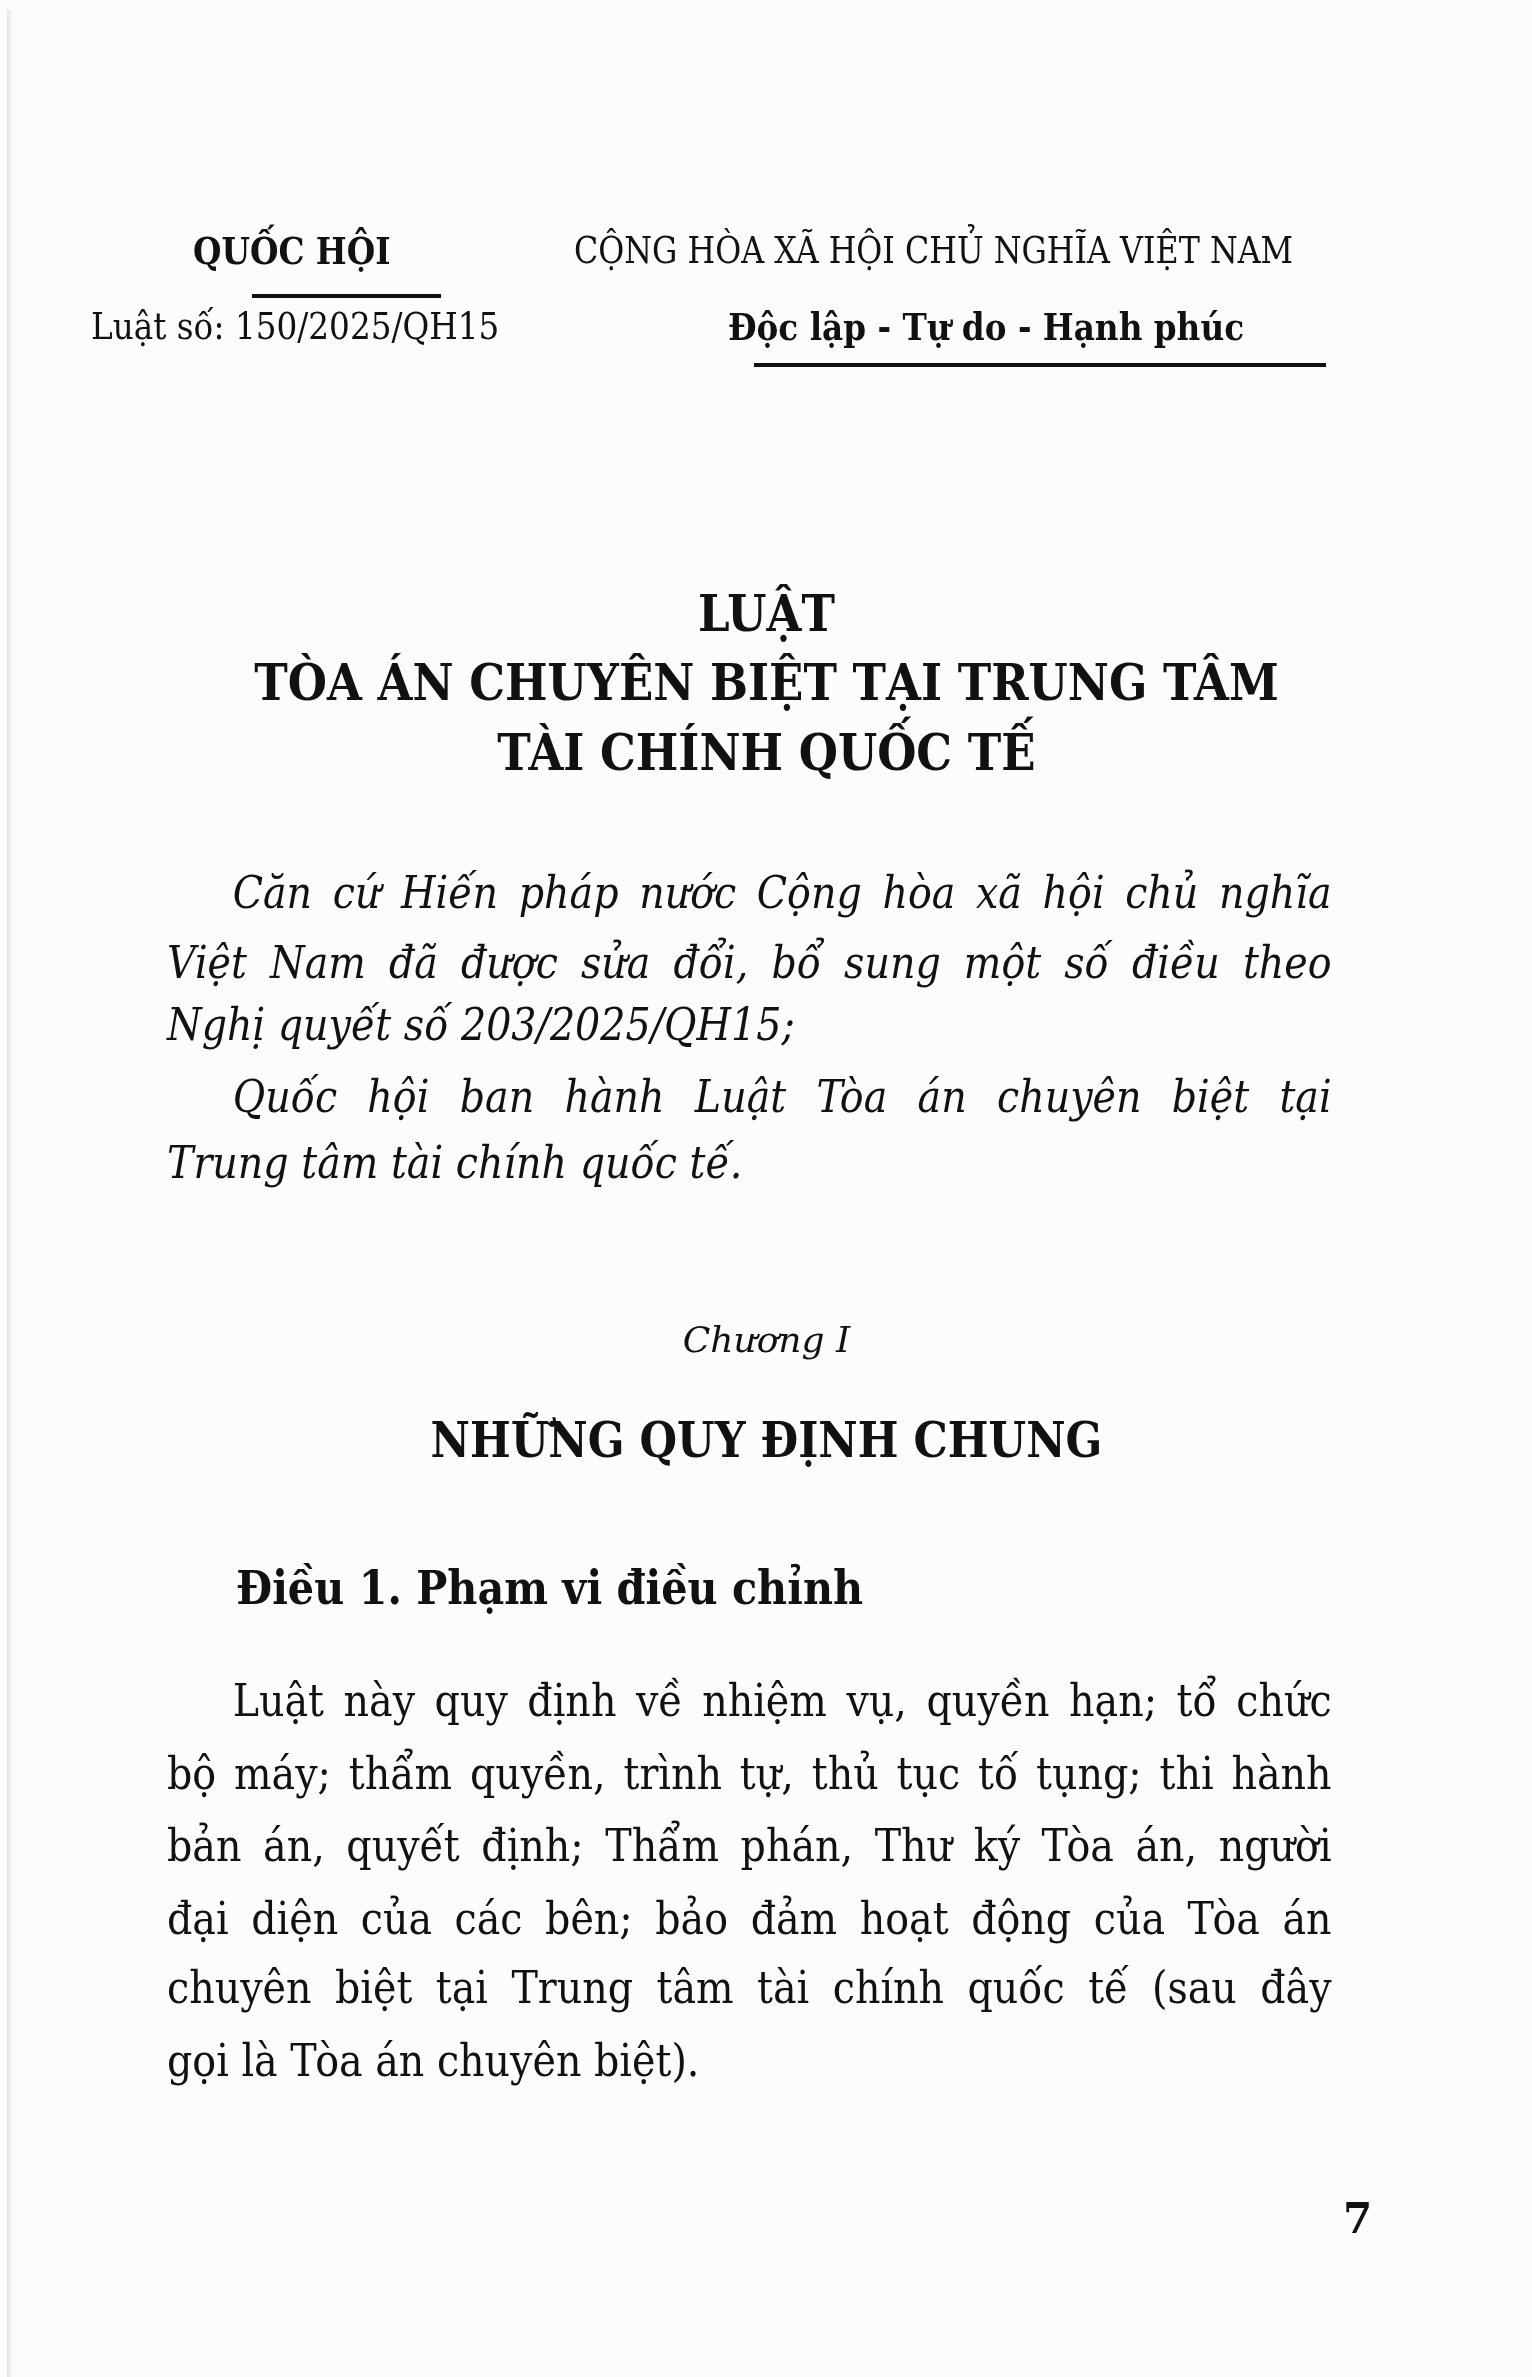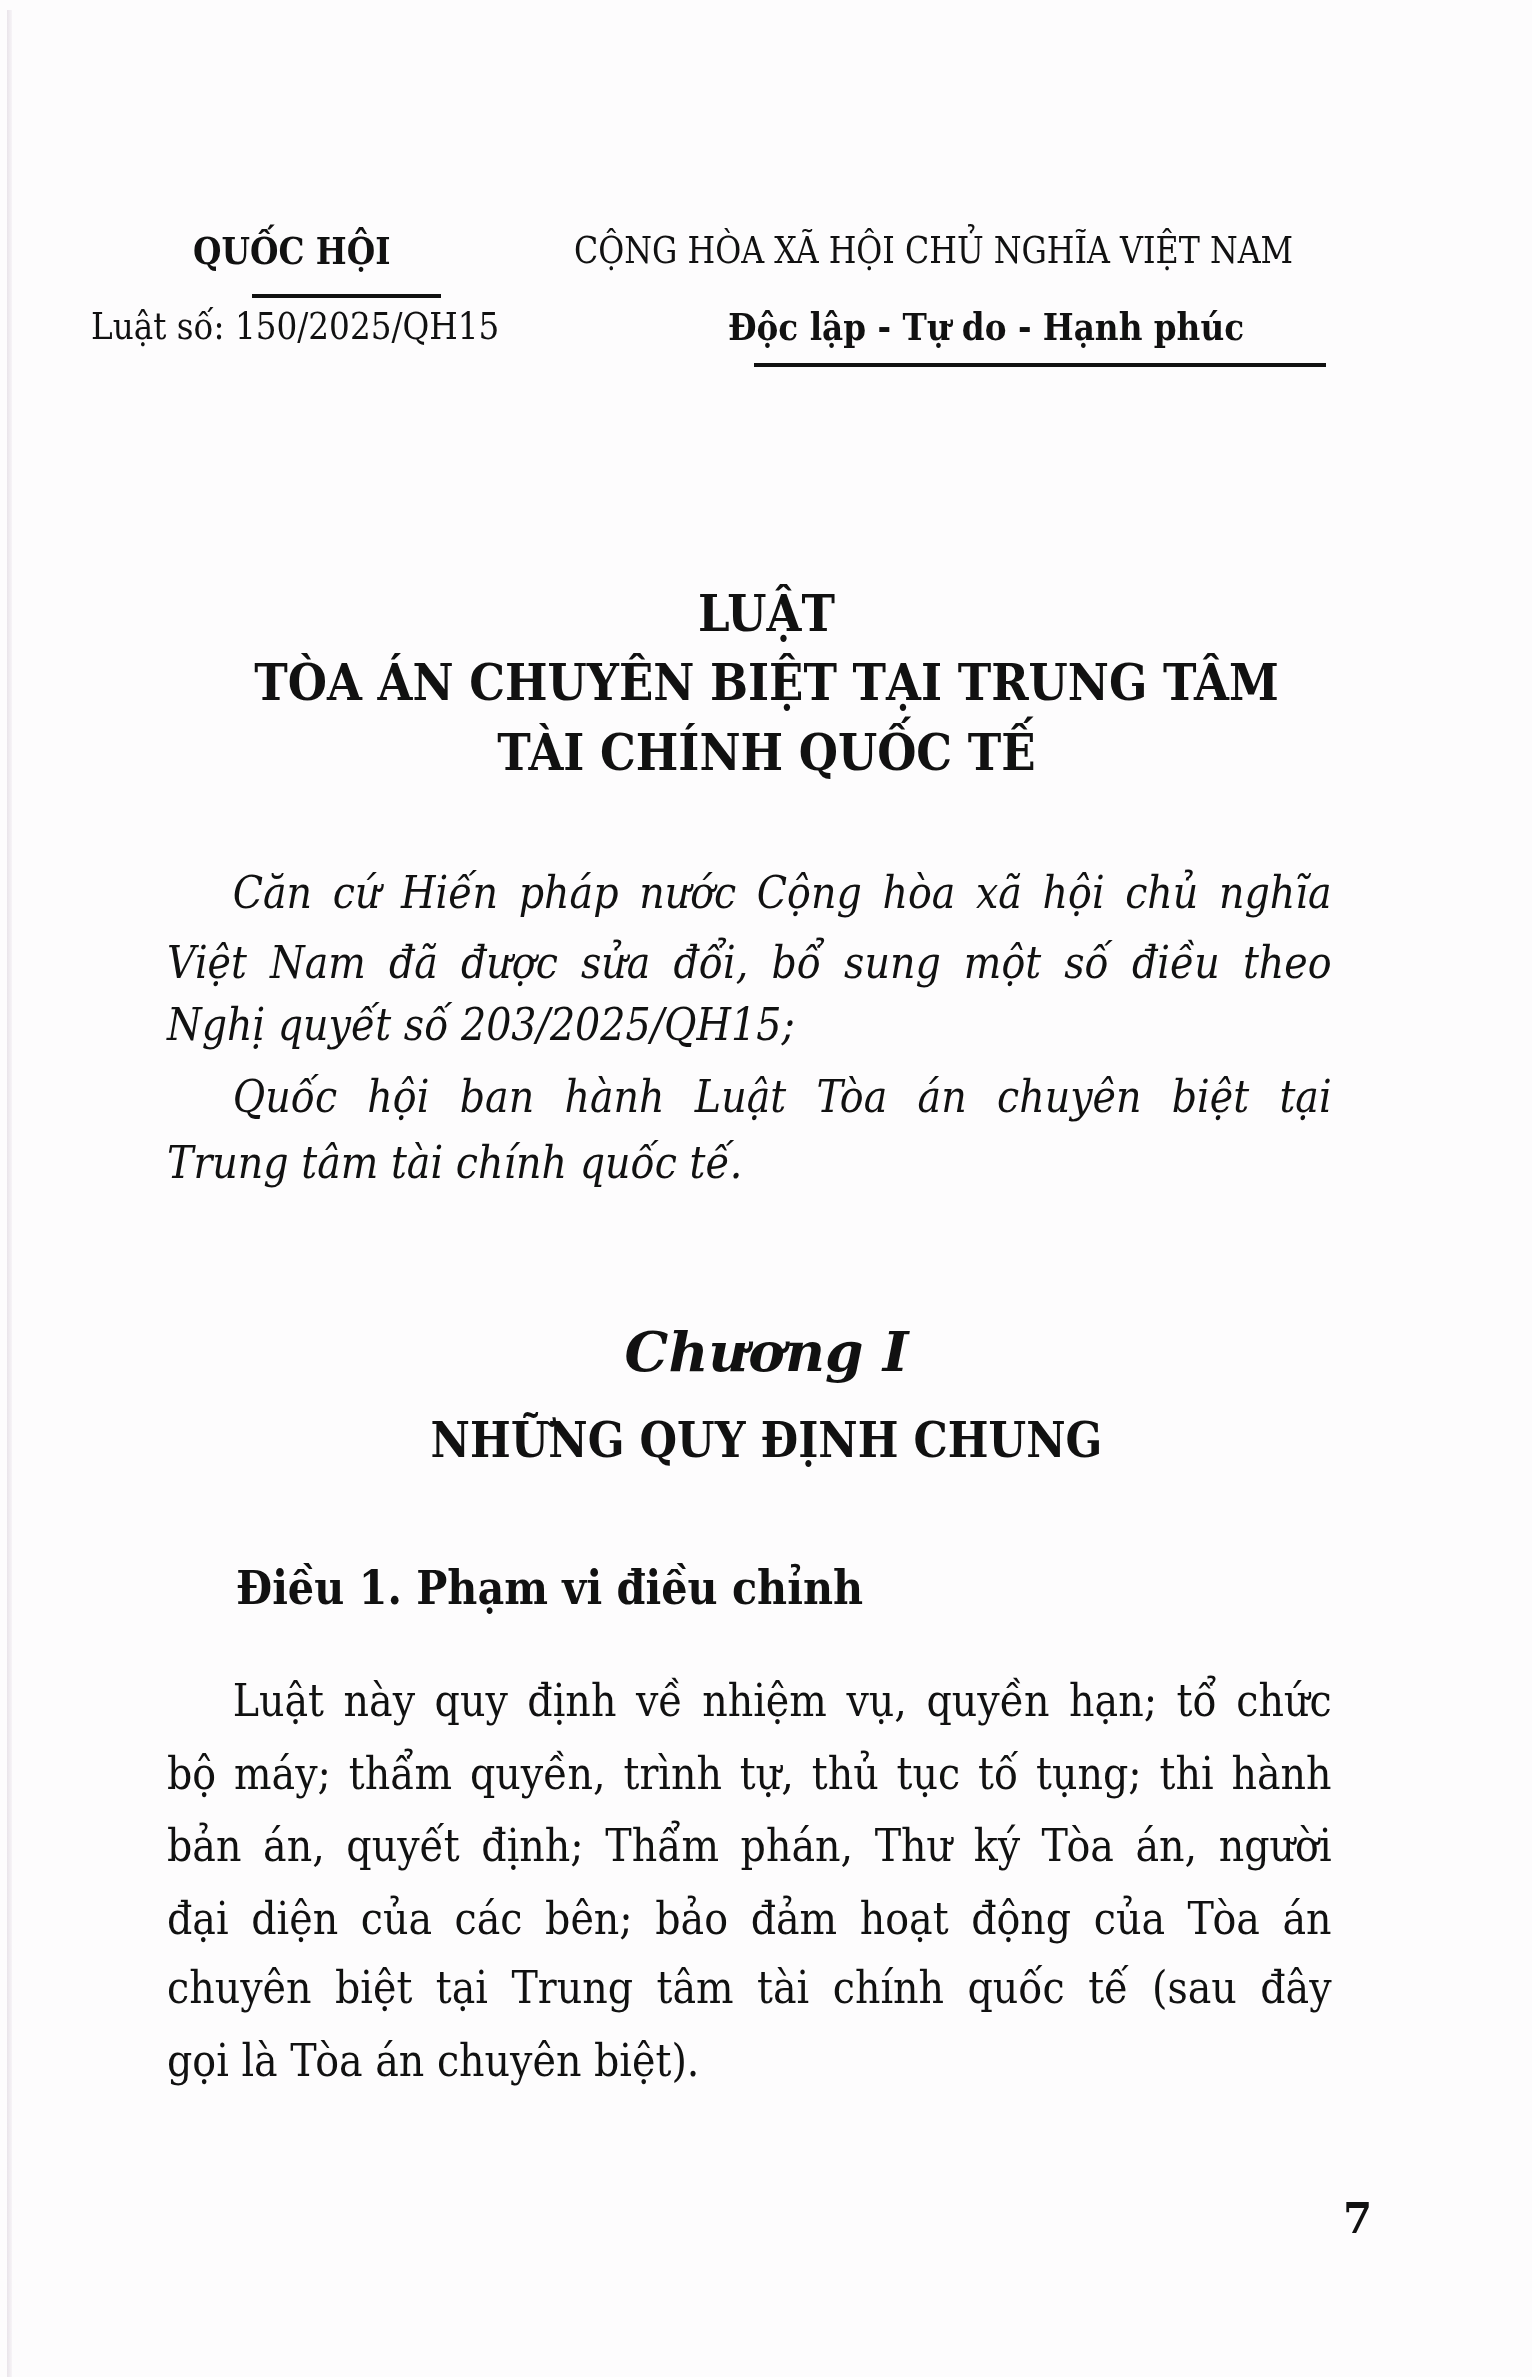--- a/index.html
+++ b/index.html
@@ -23,21 +23,21 @@
   .body-line {
     position: absolute; left: 167px; width: 1164px;
     font-size: 44px; line-height: 52px;
     text-align: justify; text-align-last: justify;
     transform: scaleX(0.9); transform-origin: left top;
     width: 1294px;
   }
   .indent { padding-left: 73px; box-sizing: border-box; }
   .last { text-align-last: left; }
   .italic { font-style: italic; }
-  .chapter { font-style: italic; font-weight: bold; font-size: 55px; }
+  .chapter { font-style: italic; font-weight: normal; font-size: 36px; }
   .section { font-weight: bold; font-size: 49px; transform: scaleX(0.88); transform-origin: center top; }
   .article { font-weight: bold; font-size: 47px; transform: scaleX(0.88); transform-origin: left top; }
   .pagenum { font-weight: bold; font-size: 42px; }
 </style>
 </head>
 <body>
 
 <div class="page-edge"></div>
 
 <div>

